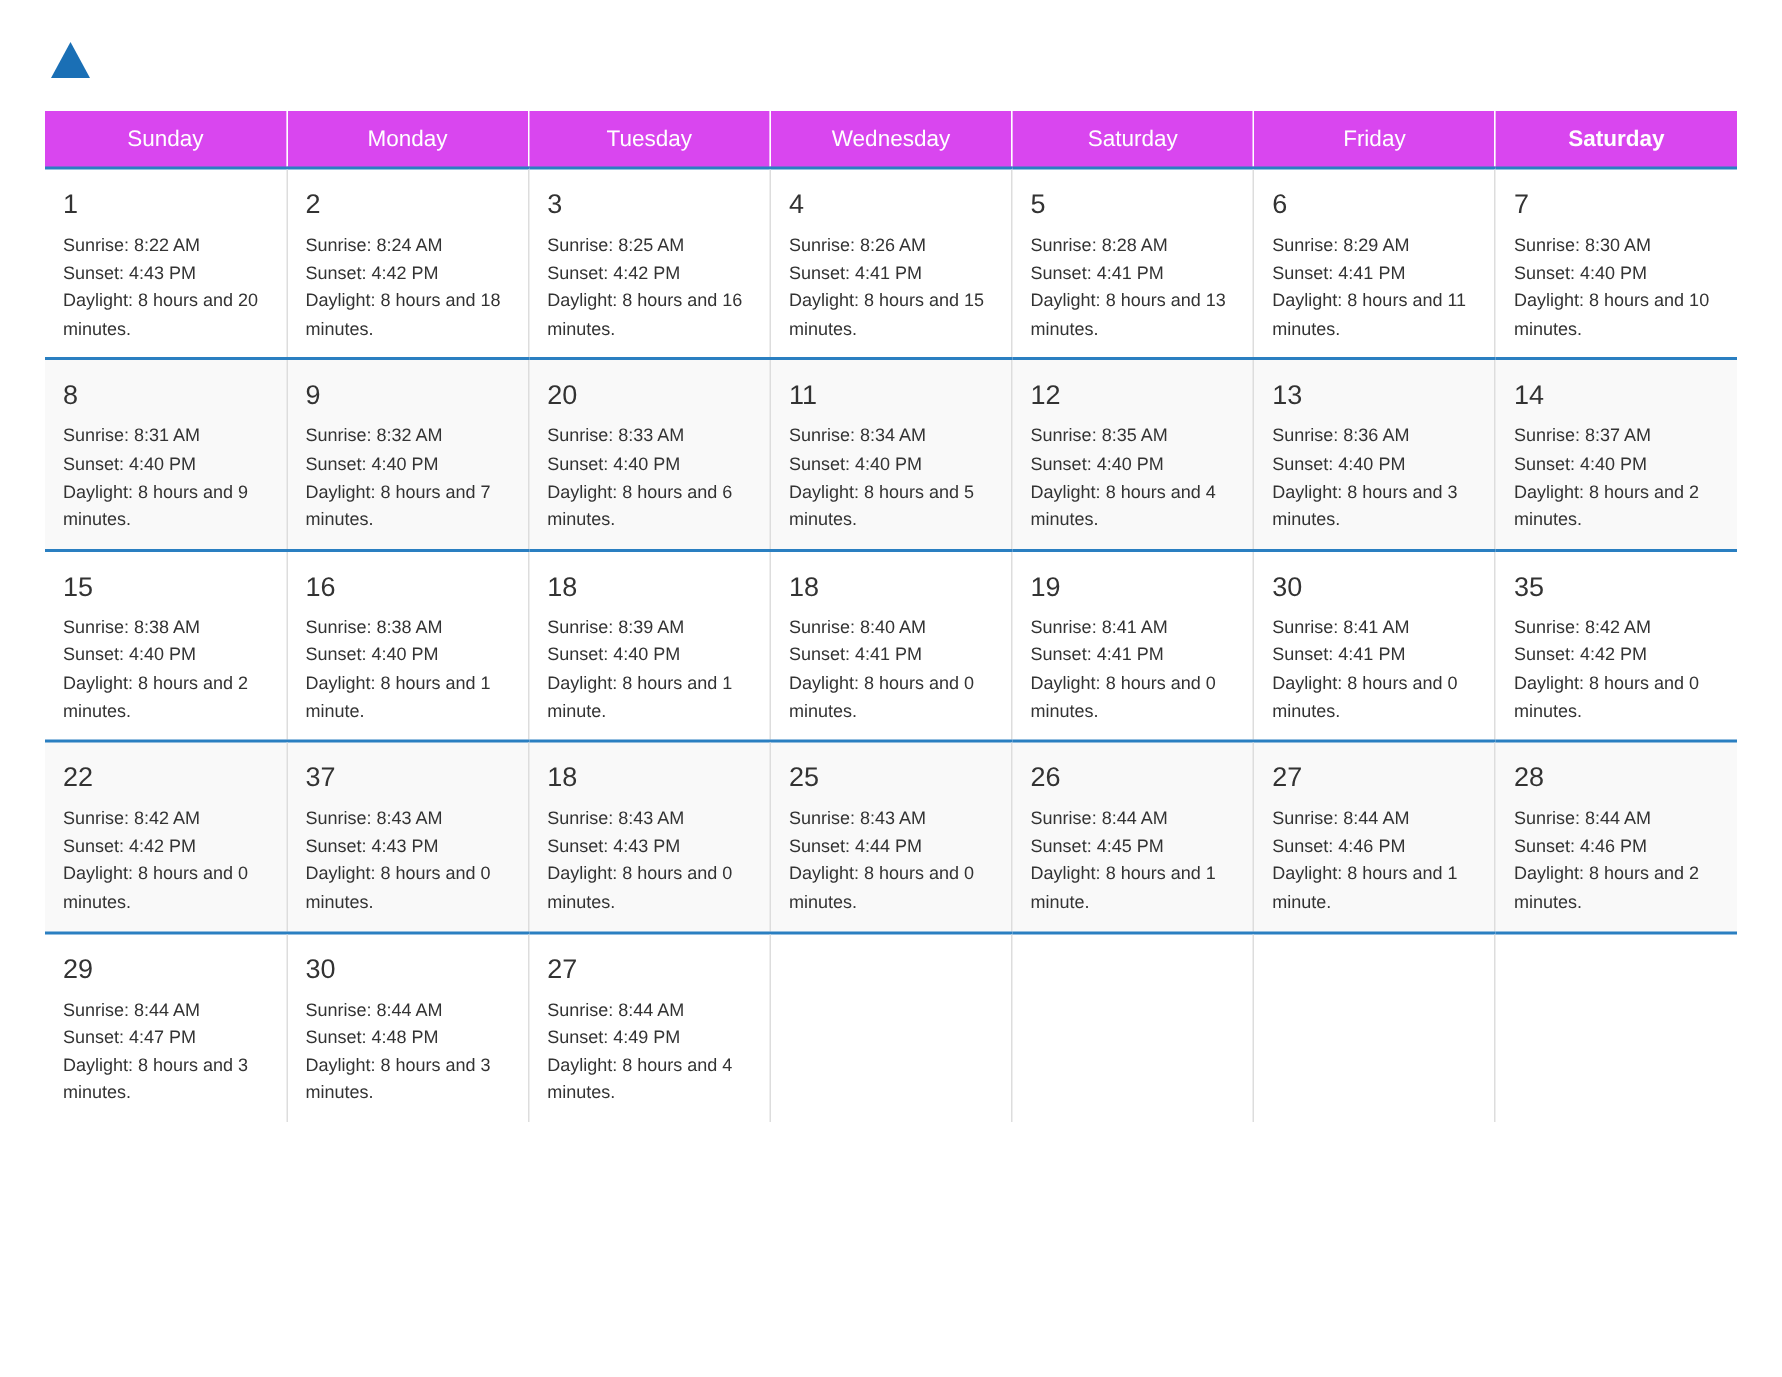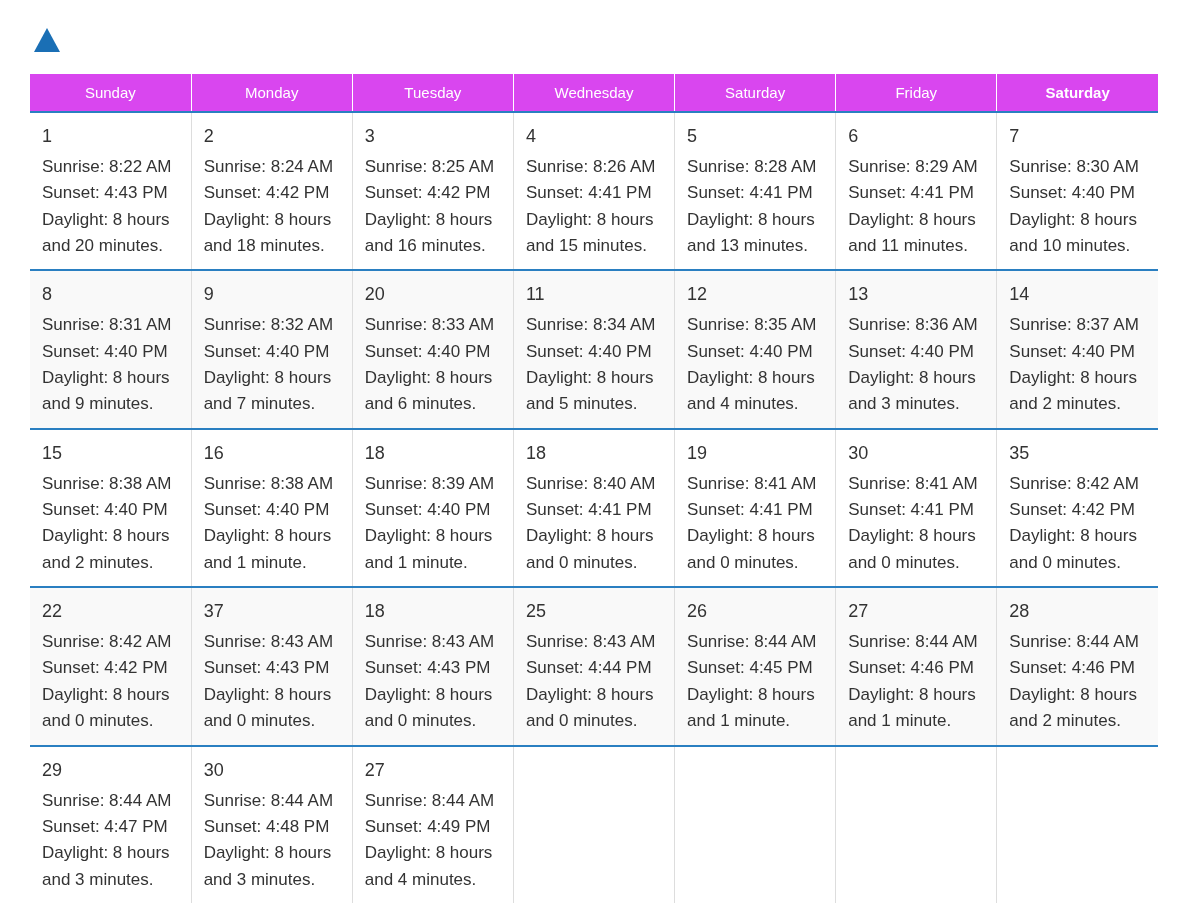--- a/index.html
+++ b/index.html
@@ -82,21 +82,21 @@
     tbody tr td:last-child {
       border-right: none;
     }
     .day-num {
       font-size: 18px;
       font-weight: normal;
       display: block;
       margin-bottom: 4px;
     }
     .day-info {
-      font-size: 17px;
+      font-size: 12px;
       line-height: 1.55;
     }
     tbody tr:nth-child(even) td {
       background: #f9f9f9;
     }
     .empty-cell {
       background: #fff !important;
     }
   </style>
 </head>

